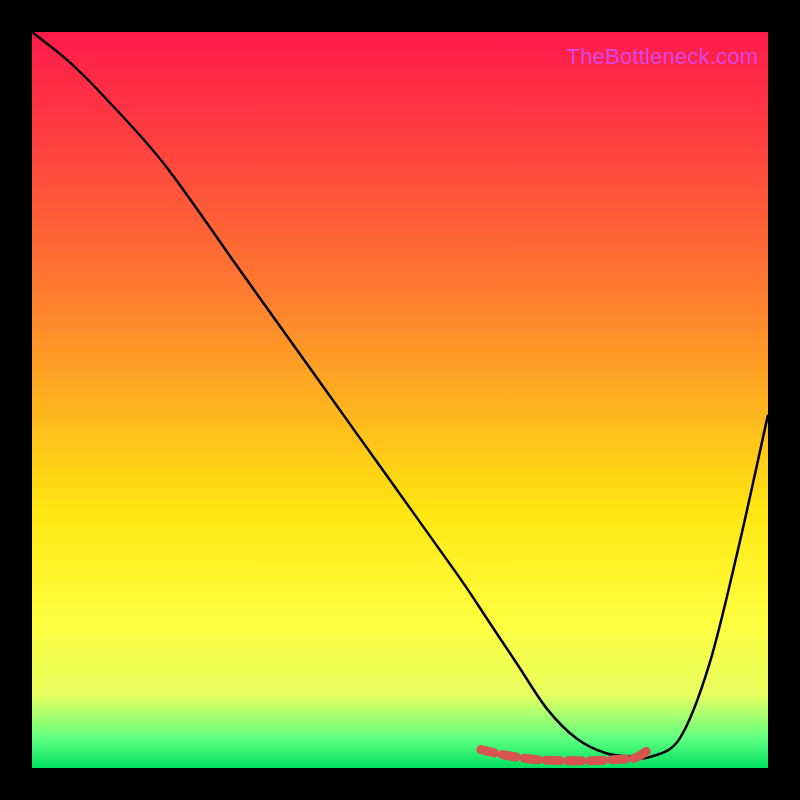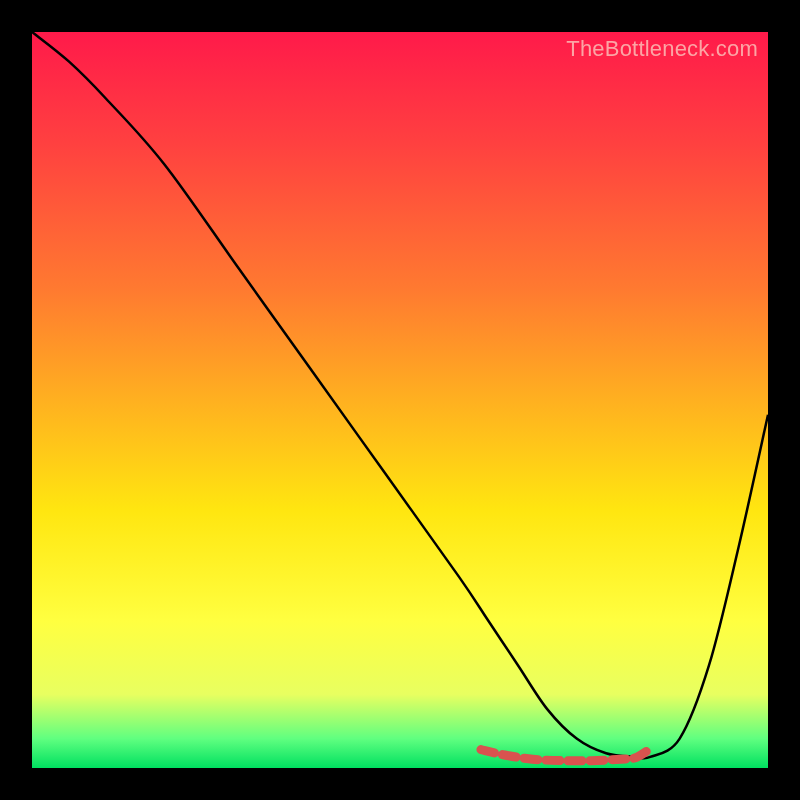--- a/index.html
+++ b/index.html
@@ -1,20 +1,20 @@
 <!DOCTYPE html>
 <html><head>
 <meta charset="utf-8">
 <style>
 * { margin: 0; padding: 0; box-sizing: border-box; }
 body { width: 800px; height: 800px; background: #000; font-family: Arial, sans-serif; }
 .container { width: 800px; height: 800px; position: relative; background: #000; }
 .plot-area { position: absolute; left: 32px; top: 32px; width: 736px; height: 736px; }
 .gradient-bg { width: 100%; height: 100%; background: linear-gradient(to bottom, #ff1a4a 0%, #ff4040 15%, #ff7a30 35%, #ffb020 50%, #ffe610 65%, #ffff40 80%, #e8ff60 90%, #60ff80 96%, #00e060 100%); }
-.watermark { position: absolute; top: 4px; right: 10px; color: #fca5a5; font-size: 22px; font-weight: 500; letter-spacing: 0.2px; text-align: right; }
+.watermark { position: absolute; top: 12px; right: 10px; color: #d946ef; font-size: 22px; font-weight: 500; letter-spacing: 0.2px; text-align: right; }
 svg.curve { position: absolute; left: 0; top: 0; width: 100%; height: 100%; }
 </style>
 </head>
 <body>
 
 <div class="container">
   <div class="plot-area">
     <div class="gradient-bg"></div>
     <svg class="curve" viewBox="0 0 736 736" preserveAspectRatio="none">
       <path id="main-curve" fill="none" stroke="#000" stroke-width="2.5" d="M 0,0 C 6.133333333333334,4.906666666666676 24.53333333333334,18.400000000000055 36.800000000000004,29.440000000000055 C 49.06666666666667,40.480000000000054 57.65333333333334,49.06666666666668 73.60000000000001,66.24000000000001 C 89.54666666666667,83.41333333333334 110.39999999999999,104.2666666666667 132.48,132.48000000000002 C 154.56,160.69333333333336 181.54666666666668,201.17333333333332 206.08,235.51999999999998 C 230.61333333333334,269.8666666666666 255.14666666666668,304.21333333333325 279.68,338.55999999999995 C 304.2133333333333,372.90666666666664 328.74666666666667,407.2533333333333 353.28,441.59999999999997 C 377.8133333333333,475.94666666666666 409.70666666666665,520.1066666666667 426.88,544.64 C 444.05333333333334,569.1733333333333 446.50666666666666,574.0799999999999 456.32,588.8 C 466.1333333333333,603.52 475.9466666666667,618.24 485.76000000000005,632.96 C 495.5733333333334,647.6800000000001 505.3866666666666,664.8533333333334 515.1999999999999,677.12 C 525.0133333333332,689.3866666666667 534.8266666666666,699.1999999999999 544.64,706.56 C 554.4533333333334,713.92 564.2666666666667,718.2133333333333 574.08,721.28 C 583.8933333333334,724.3466666666667 596.16,724.3466666666667 603.52,724.96 C 610.88,725.5733333333334 610.88,728.0266666666668 618.24,724.96 C 625.6,721.8933333333333 637.8666666666666,721.8933333333333 647.68,706.56 C 657.4933333333333,691.2266666666666 667.3066666666666,664.8533333333334 677.12,632.96 C 686.9333333333334,601.0666666666667 696.7466666666667,556.9066666666668 706.56,515.2 C 716.3733333333332,473.4933333333334 731.0933333333334,404.8 736,382.72"></path>

